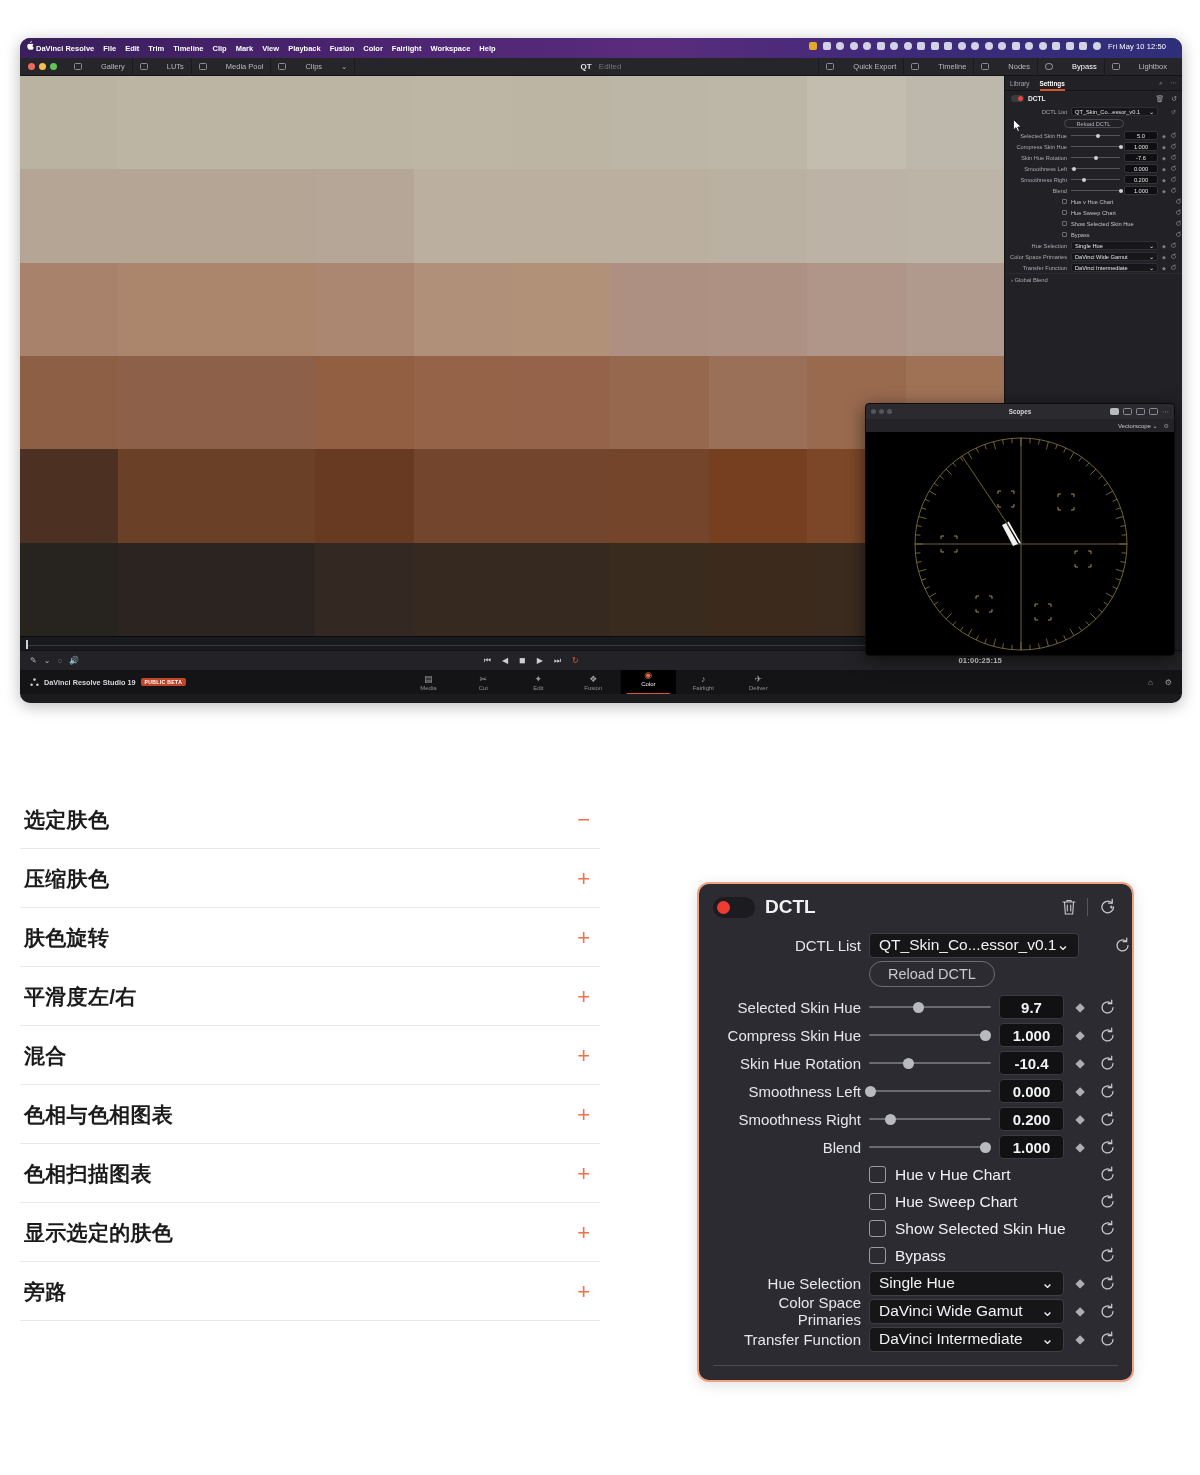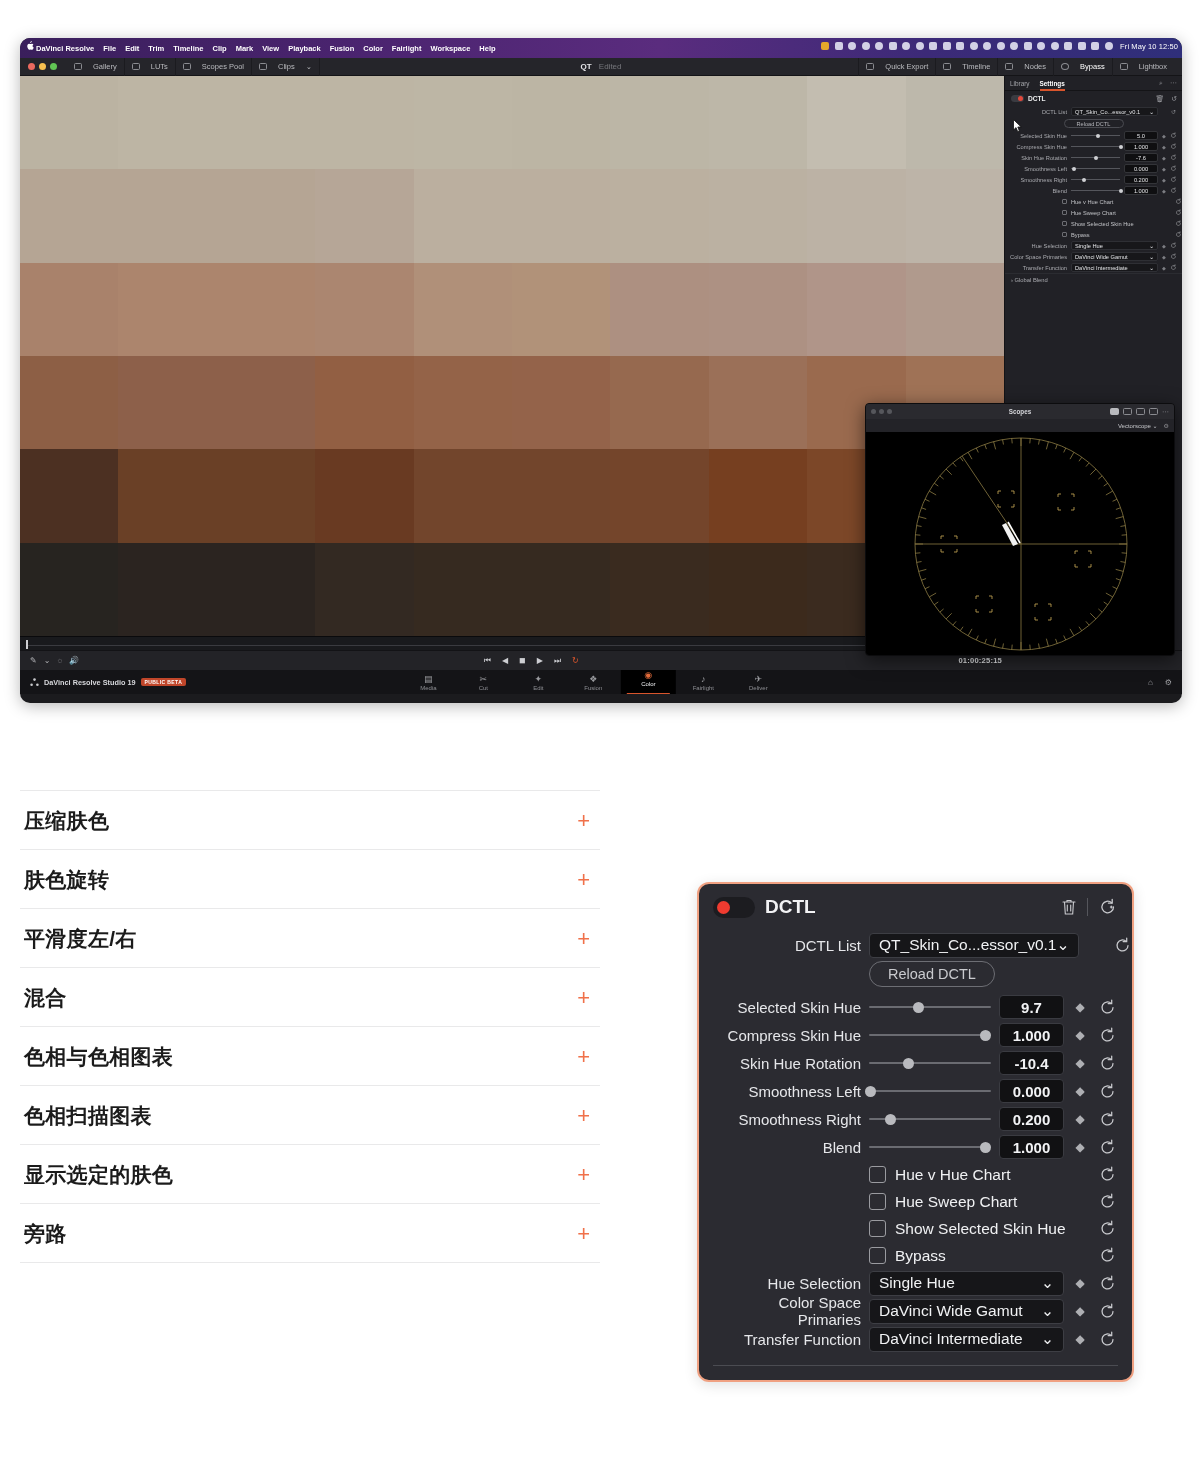--- a/index.html
+++ b/index.html
@@ -25,36 +25,36 @@
   .macbar {
     position:relative; height:20px;
     background:linear-gradient(90deg,#3a1f5c 0%,#4b2470 30%,#5a2c7e 55%,#3c2a78 78%,#2f2f7a 100%);
     display:flex; align-items:center;
     font-size:7.5px; color:#fff; font-weight:600;
     padding-left:16px;
   }
   .macbar .apple { position:absolute; left:6px; top:3px; width:8px; height:9px; }
   .macbar .mi { margin-right:9px; white-space:nowrap; }
   .macbar .mi.appname { font-weight:700; }
-  .macbar .right { position:absolute; right:4px; top:0; height:16px; display:flex; align-items:center; gap:5.5px; }
+  .macbar .right { position:absolute; right:16px; top:0; height:16px; display:flex; align-items:center; gap:5.5px; }
   .macbar .right .si { width:8px; height:8px; border-radius:2px; background:#dfe0ef; opacity:.92; display:inline-block; }
   .macbar .right .si.round { border-radius:50%; }
   .macbar .right .si.hl { background:#f2b322; border-radius:2px; }
   .macbar .clock { font-size:7.5px; color:#fff; font-weight:500; letter-spacing:.1px; margin-left:2px;}
 
   
   .rvtop {
     height:18px; background:#25252a; display:flex; align-items:center;
     padding:0 8px; font-size:7.5px; color:#c3c4c8;
     border-bottom:1px solid #141417;
   }
   .traffic { display:flex; gap:4px; margin-right:10px; }
   .traffic i { width:7px; height:7px; border-radius:50%; display:block; }
   .traffic i.r{background:#ec6a5f;} .traffic i.y{background:#f5bf4f;} .traffic i.g{background:#61c554;}
-  .tool-chip { display:flex; align-items:center; gap:11px; padding:0 7px; height:18px;
+  .tool-chip { display:flex; align-items:center; gap:19px; padding:0 7px; height:18px;
                border-right:1px solid #1b1b1f; color:#b9babe; }
   .tool-chip:first-of-type { border-left:1px solid #1b1b1f; }
   .sq-ic { width:8px; height:7px; border:1px solid #8b8c91; border-radius:1.5px; display:inline-block;}
   .rvtop .spacer { flex:1; }
   .rvtop .center-title { position:absolute; left:50%; transform:translateX(-50%);
                          font-size:8px; color:#e7e7ea; font-weight:700; }
   .rvtop .center-title .sub { color:#76777c; font-weight:400; margin-left:5px; }
   .rvtop .right-items { display:flex; align-items:center; }
   .rvtop .right-items .tool-chip.active { color:#ffffff; }
 
@@ -266,21 +266,21 @@
     <span class="tool-chip">
       <i class="sq-ic"></i>
       <span>Gallery</span>
     </span>
     <span class="tool-chip">
       <i class="sq-ic"></i>
       <span>LUTs</span>
     </span>
     <span class="tool-chip">
       <i class="sq-ic"></i>
-      <span>Scopes Pool</span>
+      <span>Media Pool</span>
     </span>
     <span class="tool-chip">
       <i class="sq-ic"></i>
       <span>Clips</span>
       <span>⌄</span>
     </span>
     <span class="spacer"></span>
     <span class="center-title">
       <span>QT</span>
       <span class="sub">Edited</span>
@@ -799,20 +799,24 @@
         </g>
       </svg>
     </div>
   </div>
 </div>
 
 <div class="doc">
 
   <div class="accordion" id="accordion">
       <div class="acc-item">
+        <div class="acc-head">
+          <span class="acc-title">选定肤色</span>
+          <span class="acc-sign">−</span>
+        </div>
       </div>
       <div class="acc-item">
         <div class="acc-head">
           <span class="acc-title">压缩肤色</span>
           <span class="acc-sign">+</span>
         </div>
       </div>
       <div class="acc-item">
         <div class="acc-head">
           <span class="acc-title">肤色旋转</span>

